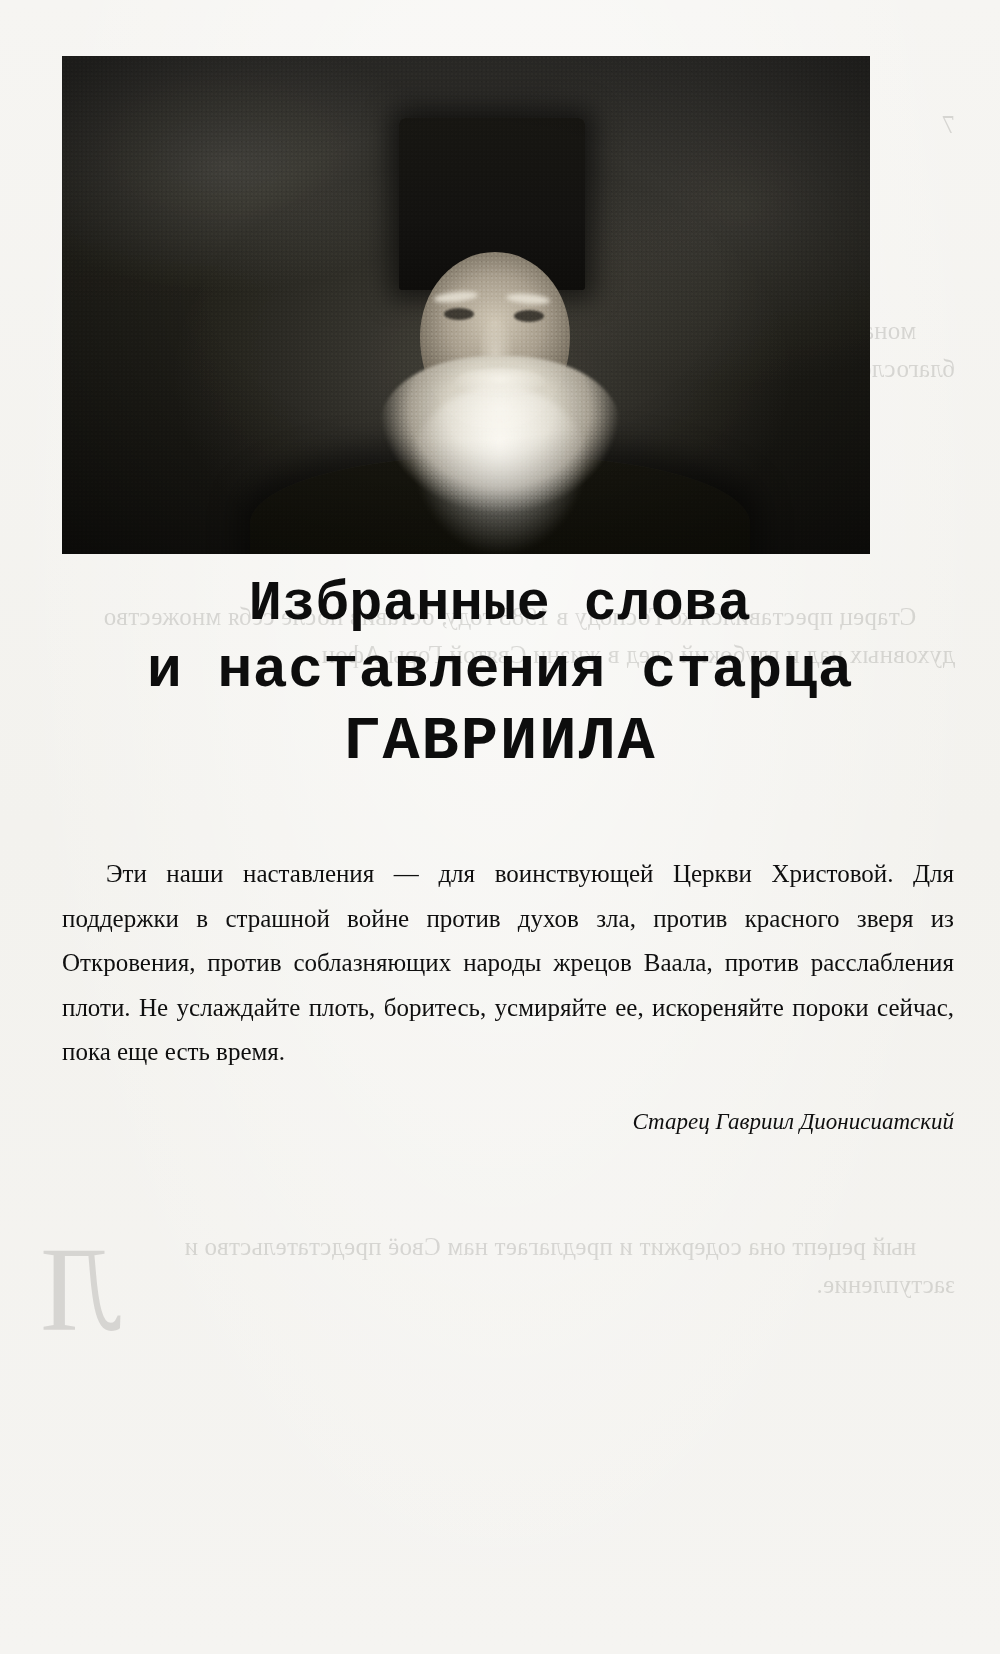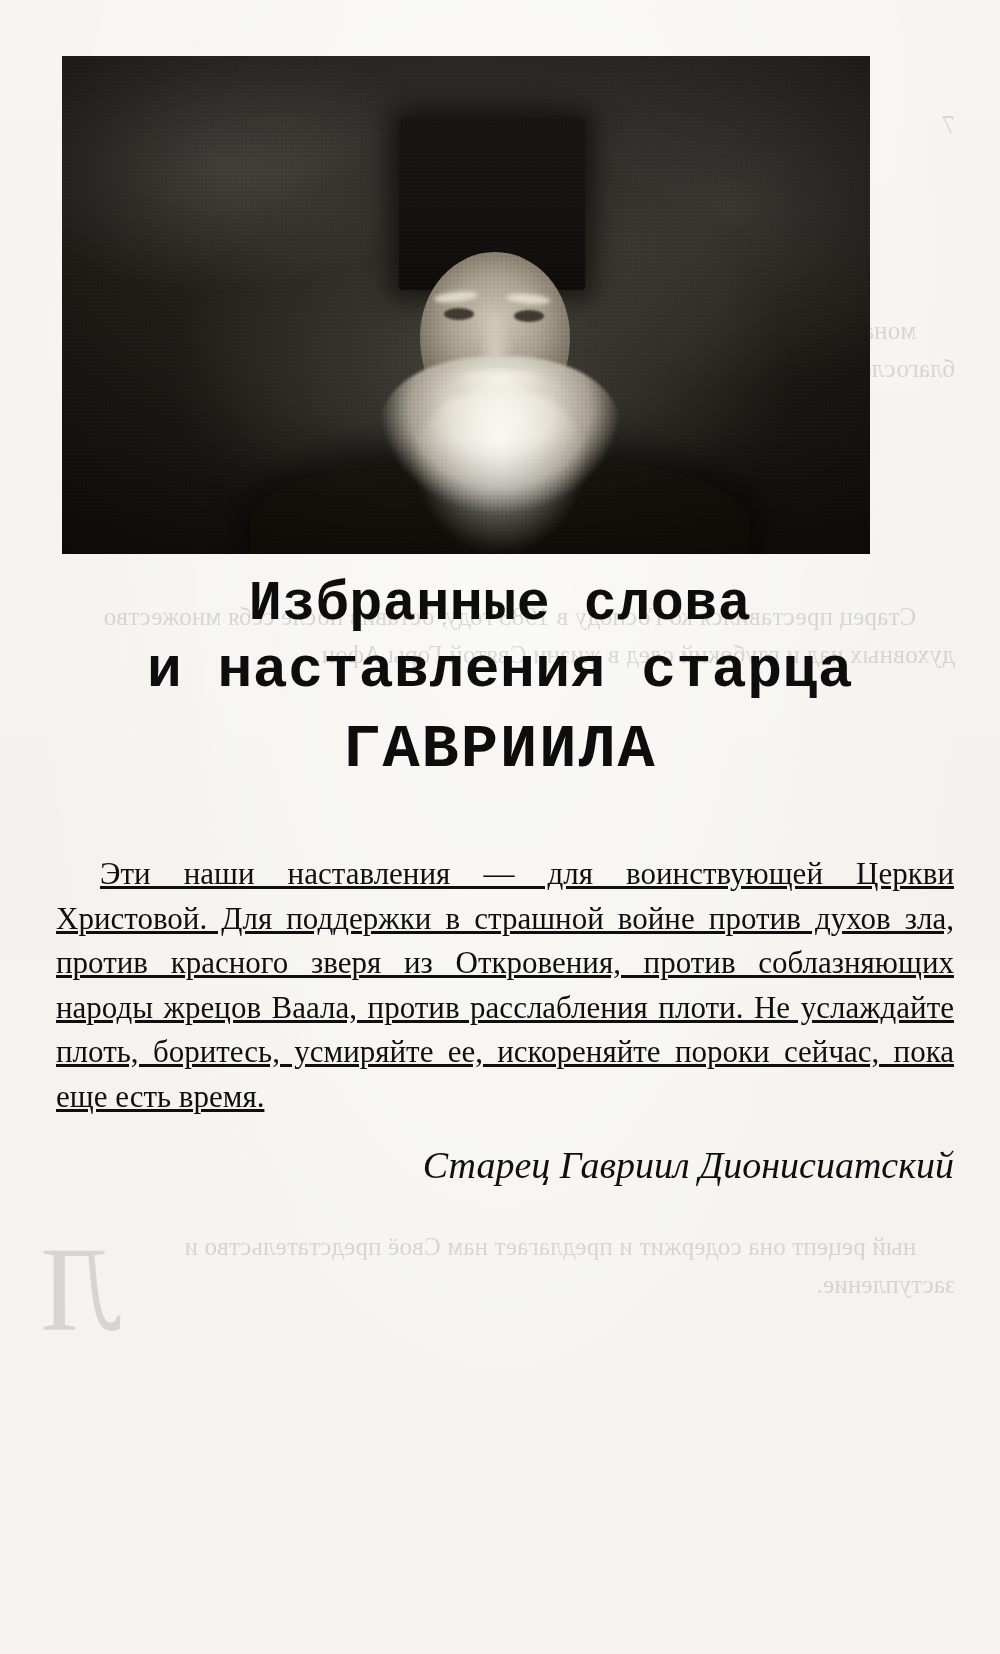--- a/index.html
+++ b/index.html
@@ -232,46 +232,45 @@
     line-height: 66px;
   }
   .title-line.l2 {
     font-size: 58px;
     line-height: 66px;
   }
   .title-line.l3 {
     font-size: 62px;
     line-height: 72px;
     letter-spacing: 2px;
-    margin-top: 10px;
+    margin-top: 2px;
   }
 
   
   .body-text {
     position: absolute;
     left: 46px;
     right: 46px;
     top: 852px;
   }
   .body-text p {
-    margin: 0 0 2px 10px;
+    margin: 0 0 2px 16px;
     text-indent: 44px;
     text-align: justify;
     font-family: "Liberation Serif", serif;
-    font-size: 31px;
+    font-size: 25px;
     line-height: 44.5px;
     color: #0f0f0f;
-    text-decoration: underline;
   }
   .attrib {
     margin-top: 26px;
     text-align: right;
     font-family: "Liberation Serif", serif;
     font-style: italic;
-    font-size: 38px;
+    font-size: 23px;
     line-height: 41px;
     color: #0f0f0f;
   }
   .attrib div { white-space: nowrap; }
 </style>
 </head>
 <body>
 
 <div class="page">
 

